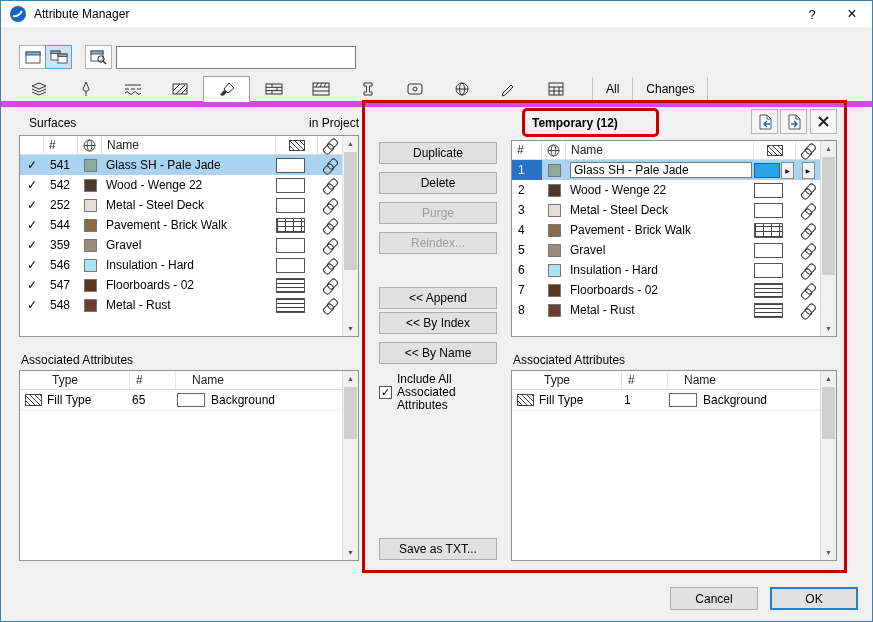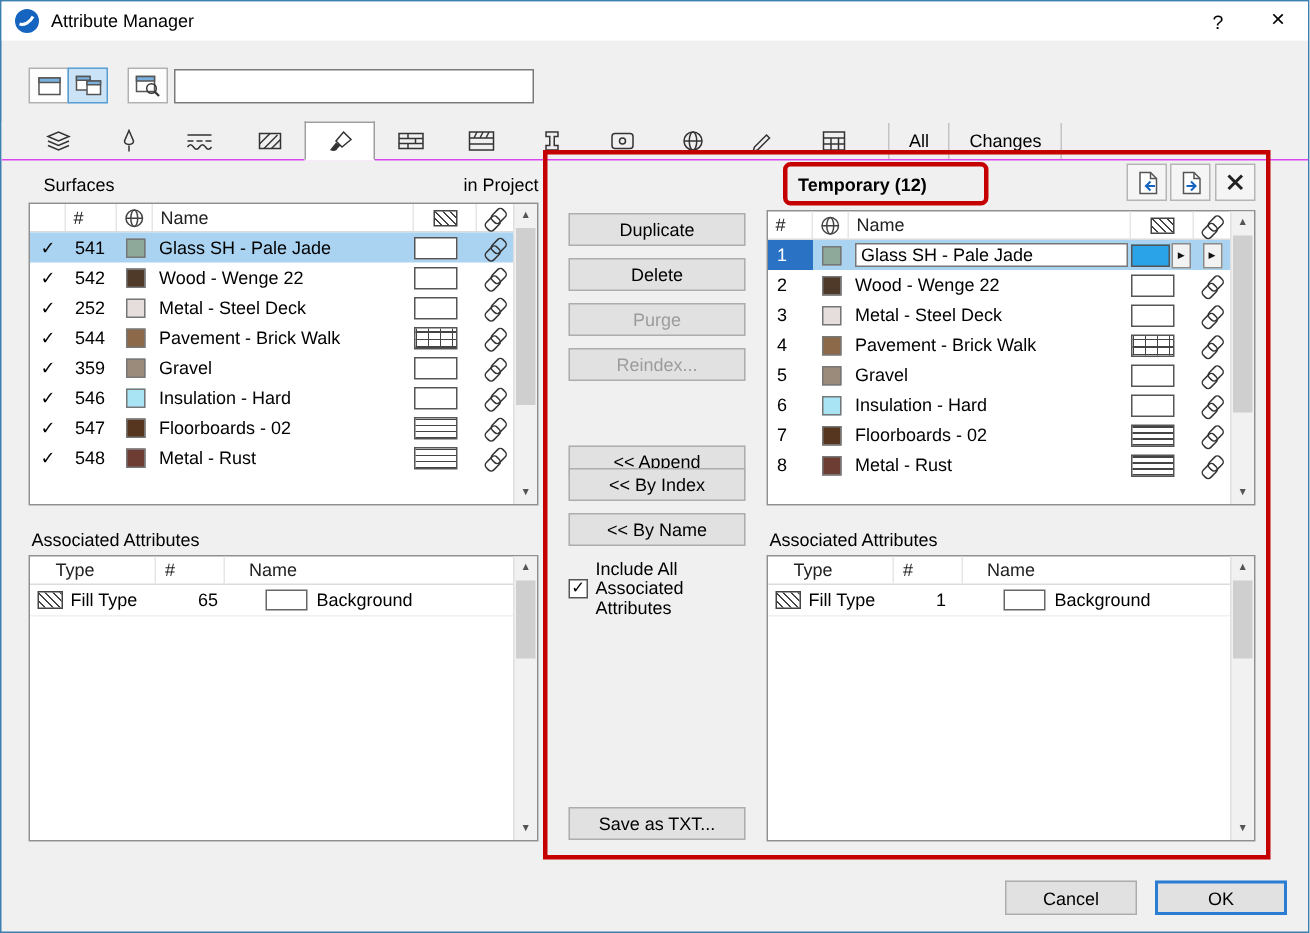--- a/index.html
+++ b/index.html
@@ -13,21 +13,21 @@
   .tb-spacer { flex:1; }
   .tb-btn { width:40px; height:30px; display:flex; align-items:center; justify-content:center; font-size:13px; background:transparent; border:none; font-family:inherit; cursor:default; }
   .tb-btn.close { font-size:16px; }
 
   
   .vbtn { position:absolute; top:44px; width:27px; height:24px; background:#fdfdfd; border:1px solid #b0b0b0; display:flex; align-items:center; justify-content:center; padding:0; }
   .vbtn.active { background:#cbe3f6; border-color:#5a9fd4; }
   .filter-input { position:absolute; left:115px; top:45px; width:240px; height:23px; border:1px solid #7a7a7a; background:#fff; font:12px "Liberation Sans",sans-serif; padding:0 4px; }
 
   
-  .tabbar { position:absolute; left:0; top:80px; width:100%; height:26px; display:flex; align-items:flex-end; padding-left:14px; border-bottom:1px solid #d946ef; background:#f0f0f0; }
+  .tabbar { position:absolute; left:0; top:80px; width:100%; height:26px; display:flex; align-items:flex-end; padding-left:14px; border-bottom:6px solid #d946ef; background:#f0f0f0; }
   .tab { width:47px; height:24px; display:flex; align-items:center; justify-content:center; }
   .tab.active { height:26px; background:#fff; border:1px solid #9d9d9d; border-bottom:1px solid #fff; margin-bottom:-1px; z-index:2; }
   .text-tab { height:24px; padding:0 13px; display:flex; align-items:center; border-left:1px solid #c4c4c4; }
   .text-tab.last { border-right:1px solid #c4c4c4; }
   .tab-gap { width:13px; }
 
   
   .panel-title { position:absolute; font-size:12px; }
   .panel-title.bold { font-weight:bold; }
 
@@ -62,21 +62,21 @@
   .popbtn { width:13px; height:17px; background:#f2f2f2; border:1px solid #8a8a8a; font-size:6px; display:flex; align-items:center; justify-content:center; padding:0; color:#111; font-family:inherit; }
 
   
   .vscroll { position:absolute; top:0; right:0; bottom:0; width:16px; background:#f1f1f1; border-left:1px solid #e0e0e0; }
   .sarr { position:absolute; left:0; width:15px; height:15px; display:flex; align-items:center; justify-content:center; font-size:7px; color:#555; }
   .sarr.up { top:0; } .sarr.down { bottom:0; }
   .sthumb { position:absolute; left:1px; width:13px; background:#cfcfcf; }
   .sthumb.tall { top:16px; height:118px; } .sthumb.short { top:16px; height:52px; }
 
   
-  .a-type { width:84px; padding-left:17px; }
+  .a-type { width:110px; padding-left:32px; }
   .a-num { width:46px; padding-left:6px; }
   .a-name { flex:1; padding-left:16px; border-right:none; }
   .arow { display:flex; height:21px; align-items:center; border-bottom:1px solid #f0f0f0; }
   .ar-type { width:106px; display:flex; align-items:center; gap:5px; padding-left:5px; }
   .ar-num { width:46px; padding-left:6px; }
   .ar-name { flex:1; display:flex; align-items:center; gap:6px; padding-left:5px; }
   .swatchbox { width:28px; height:14px; border:1px solid #666; background:#fff; display:inline-block; }
 
   
   .mbtn { position:absolute; left:378px; width:118px; height:22px; background:#e1e1e1; border:1px solid #adadad; font:12px "Liberation Sans",sans-serif; color:#000; }
@@ -377,21 +377,21 @@
         <span class="sarr up">▲</span>
         <span class="sthumb short"></span>
         <span class="sarr down">▼</span>
       </div>
   </div>
 
   <button class="mbtn" style="top:141px">Duplicate</button>
   <button class="mbtn disabled" style="top:201px">Purge</button>
   <button class="mbtn" style="top:171px">Delete</button>
   <button class="mbtn disabled" style="top:231px">Reindex...</button>
-  <button class="mbtn" style="top:296px">&lt;&lt; Append</button>
+  <button class="mbtn" style="top:286px">&lt;&lt; Append</button>
   <button class="mbtn" style="top:311px">&lt;&lt; By Index</button>
   <button class="mbtn" style="top:341px">&lt;&lt; By Name</button>
   <div class="includebox">
     <span class="cbox">✓</span>
     <span class="cbl">Include All Associated Attributes</span>
   </div>
   <button class="mbtn" style="top:537px">Save as TXT...</button>
 
   <span class="panel-title bold" style="left:531px; top:115px;">Temporary (12)</span>
   <button class="filebtn" style="left:750px">

